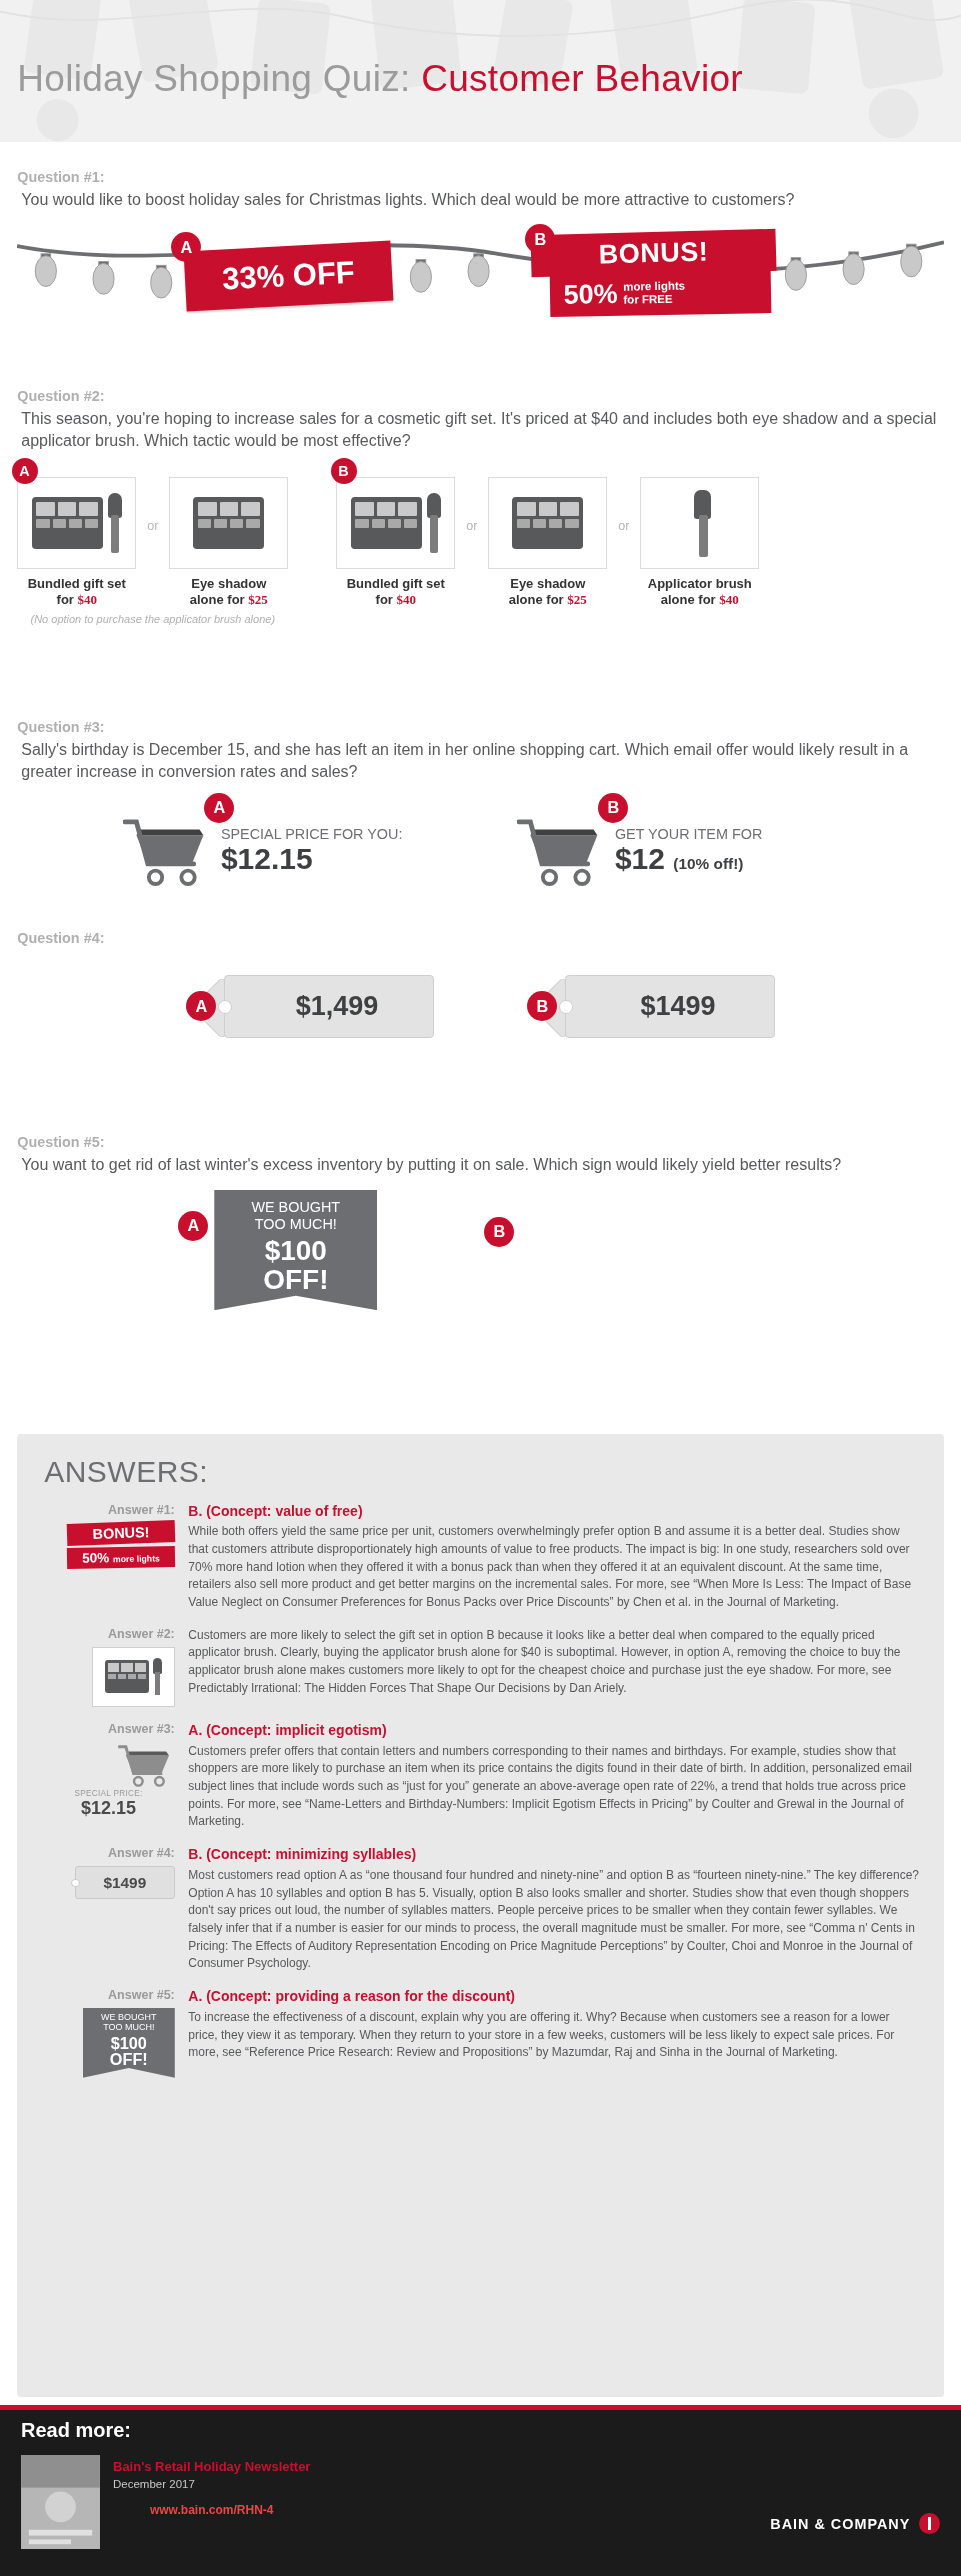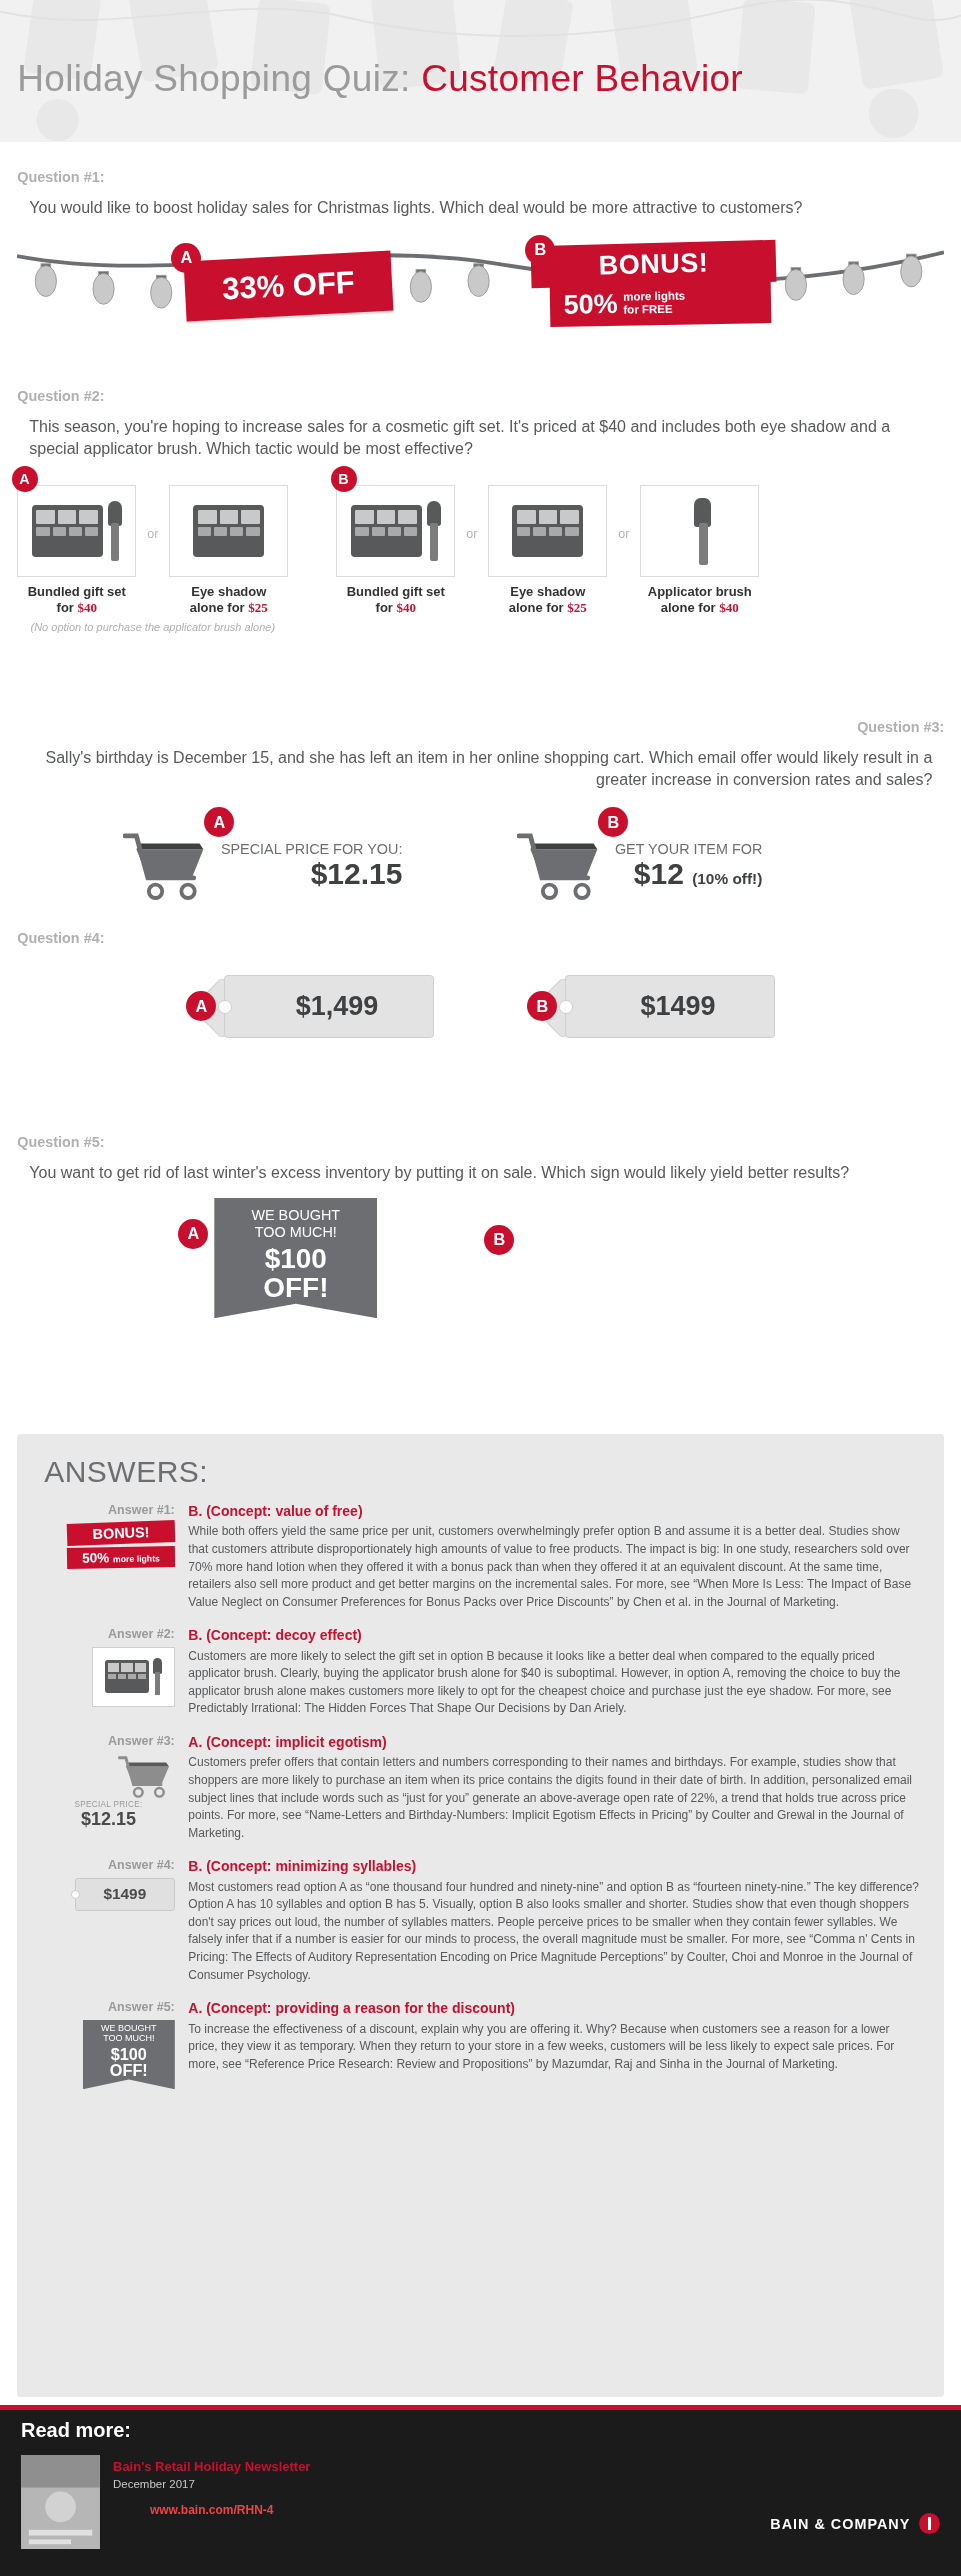--- a/index.html
+++ b/index.html
@@ -29,21 +29,21 @@
     color:#c8102e;
     letter-spacing:0.3px;
   }
   .header h1 .light { color:#9b9b9b; }
 
   
   .qlabel {
     color:#b0b0b0; font-size:14.4px; font-weight:700;
     margin:0 0 3.8px 0;
   }
-  .qtext { color:#58595b; font-size:16px; line-height:1.38; margin:12px; }
+  .qtext { color:#58595b; font-size:16px; line-height:1.38; margin:4px; }
   .section { position:absolute; left:17.3px; width:927px; }
 
   
   .badge {
     width:30px; height:30px; border-radius:50%;
     background:#c8102e; color:#fff;
     font-size:16.3px; font-weight:700;
     display:flex; align-items:center; justify-content:center;
     position:absolute; z-index:20;
   }
@@ -392,21 +392,21 @@
             <div class="cardcap">
               <span>Applicator brush</span><br>
               <span>alone for </span><span class="red">$40</span>
             </div>
           </div>
         </div>
       </div>
     </div>
   </div>
 
-  <div class="section" style="top:719px;text-align:right;">
+  <div class="section" style="top:719px;">
     <p class="qlabel">Question #3:</p>
     <p class="qtext">Sally's birthday is December 15, and she has left an item in her online shopping cart. Which email offer would likely result in a greater increase in conversion rates and sales?</p>
     <div style="position:relative; height:106px; margin-top:5.8px;">
 
       <div class="cartblock" style="position:absolute; left:106px; top:25px;">
         <div class="badge" style="left:81px; top:-21px;">A</div>
         <svg width="88" height="75" viewBox="0 0 92 78">
           <polygon points="14,22 84,22 72,52 26,52" fill="#6d6e71"></polygon>
           <polygon points="18,16 80,16 84,22 14,22" fill="#3f4042"></polygon>
           <path d="M2 8 H14 L26 52 H74" stroke="#6d6e71" stroke-width="5" fill="none" stroke-linecap="round"></path>
@@ -511,21 +511,20 @@
                 <i></i>
               </div>
             </div>
           <div class="mini-brush">
               <div class="t"></div>
               <div class="f"></div>
             </div>
         </div>
       </div>
       <div class="acol2">
-        <p class="ahead">B. (Concept: decoy effect)</p>
         <p class="abody">Customers are more likely to select the gift set in option B because it looks like a better deal when compared to the equally priced applicator brush. Clearly, buying the applicator brush alone for $40 is suboptimal. However, in option A, removing the choice to buy the applicator brush alone makes customers more likely to opt for the cheapest choice and purchase just the eye shadow. For more, see Predictably Irrational: The Hidden Forces That Shape Our Decisions by Dan Ariely.</p>
       </div>
     </div>
 
     <div class="arow">
       <div class="acol1">
         <div class="alab">Answer #3:</div>
         <div class="mini-cart">
           <svg width="58" height="46" style="display:block; margin-left:auto;" viewBox="0 0 60 48">
             <polygon points="9,14 54,14 46,33 17,33" fill="#8d8d8d"></polygon>

